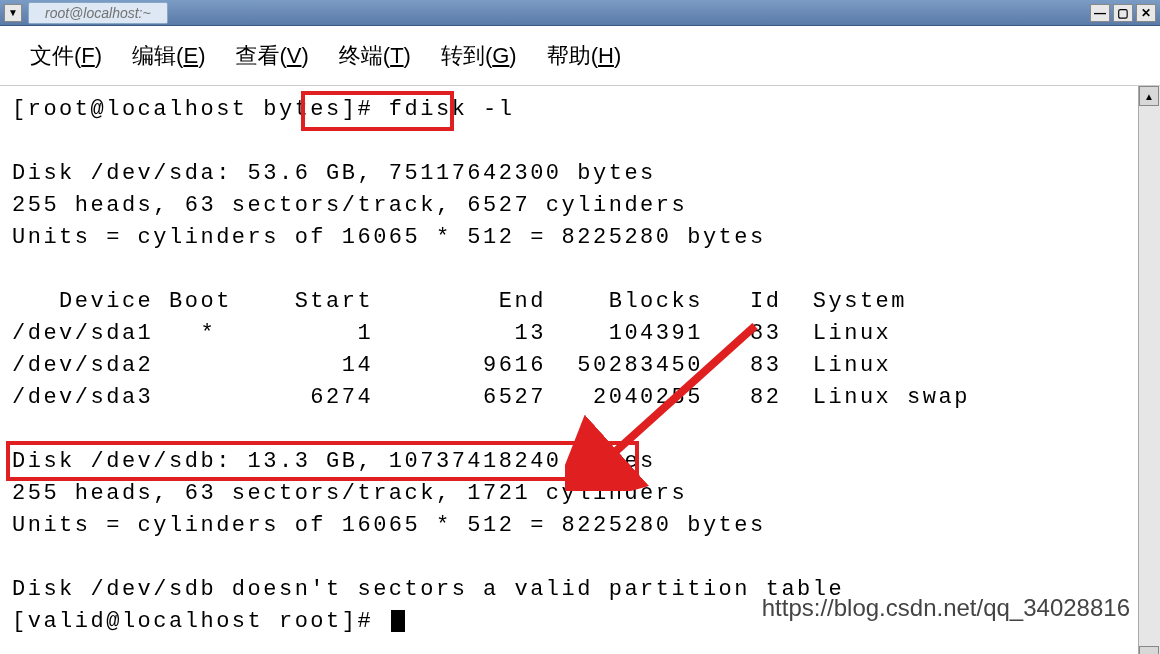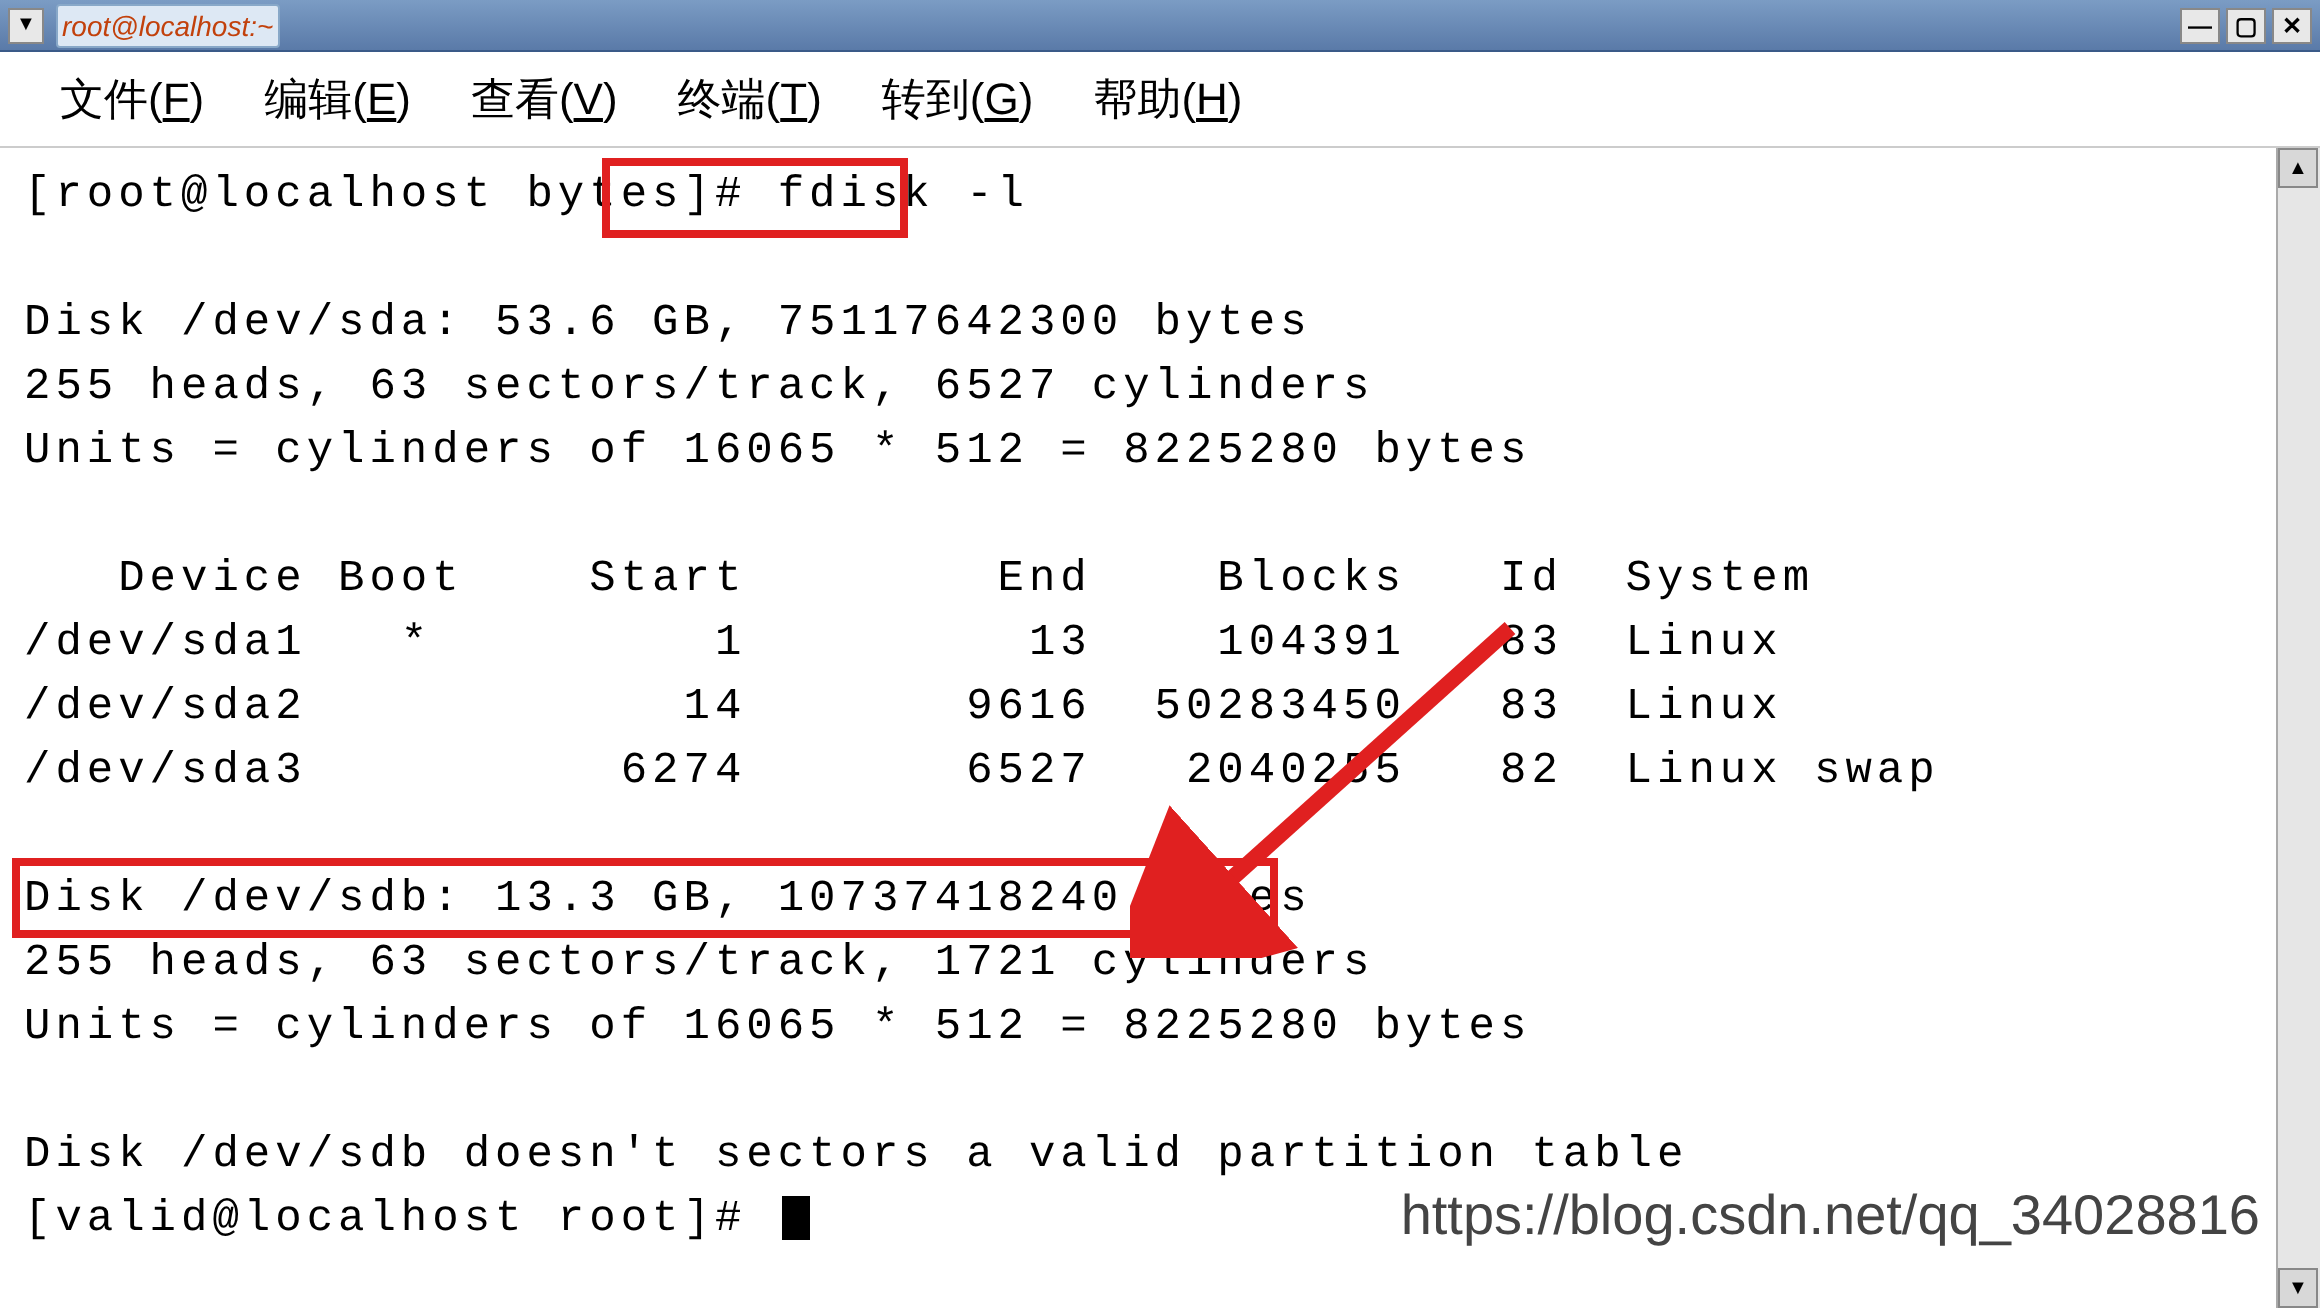--- a/index.html
+++ b/index.html
@@ -28,24 +28,24 @@
       height: 18px;
       background: #e8e8e8;
       border: 1px solid #888;
       display: flex;
       align-items: center;
       justify-content: center;
       font-size: 10px;
     }
     .titlebar-title {
       background: #dde8f4;
-      color: #c2410c;
+      color: #737373;
       font-style: italic;
       font-size: 14px;
-      padding: 2px 2px;
+      padding: 2px 16px;
       border-radius: 2px;
       border: 1px solid #88a8c8;
     }
     .titlebar-right {
       margin-left: auto;
       display: flex;
       gap: 3px;
     }
     .winbtn {
       width: 20px;
@@ -53,21 +53,21 @@
       background: #e8e8e8;
       border: 1px solid #888;
       display: flex;
       align-items: center;
       justify-content: center;
       font-size: 12px;
       font-weight: bold;
       cursor: pointer;
     }
     .menubar {
-      height: 48px;
+      height: 60px;
       background: #fff;
       display: flex;
       align-items: center;
       gap: 30px;
       padding-left: 30px;
       font-size: 22px;
       border-bottom: 1px solid #ccc;
     }
     .menubar span u { text-decoration: underline; }
     .menubar-item { cursor: pointer; }
@@ -138,23 +138,23 @@
       display: inline-block;
       width: 14px;
       height: 22px;
       background: #000;
       vertical-align: middle;
       margin-left: 2px;
     }
     .watermark {
       position: absolute;
       right: 8px;
-      bottom: 30px;
+      bottom: 42px;
       font-family: Arial, sans-serif;
-      font-size: 28px;
+      font-size: 24px;
       color: #444;
       letter-spacing: 0;
     }
   </style>
 </head>
 <body>
 
 <div class="titlebar">
   <div class="titlebar-left">
     <div class="down-arrow">▼</div>

